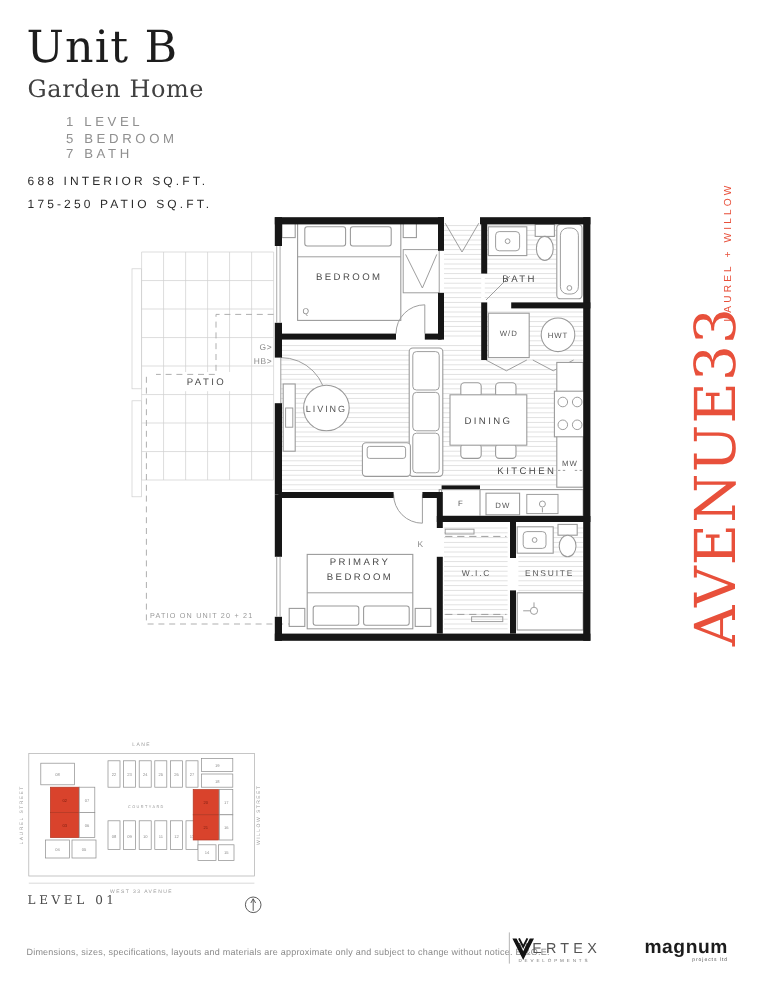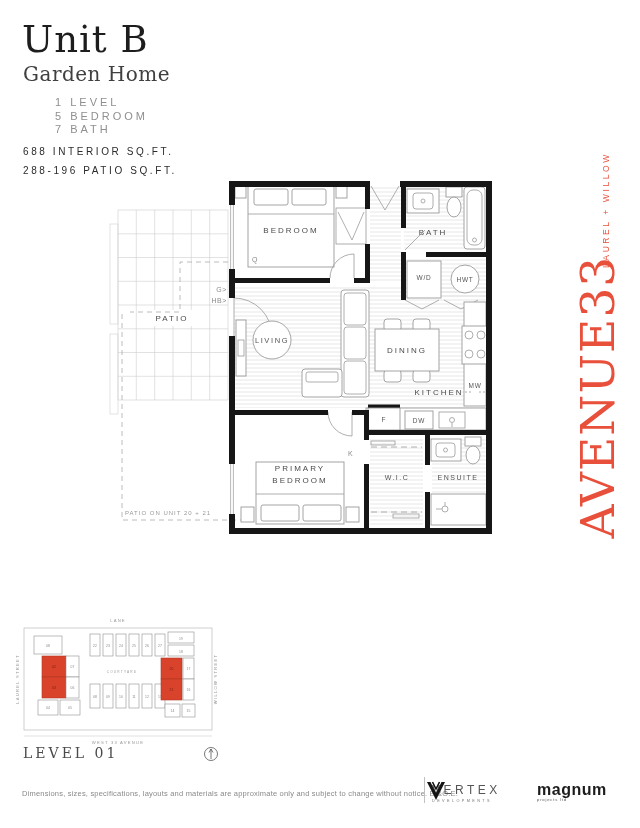--- a/index.html
+++ b/index.html
@@ -15,29 +15,29 @@
   .sqft{position:absolute;left:23px;top:142px;font-size:10px;color:#2b2b2b;
         font-weight:normal;letter-spacing:2.6px;line-height:19px;}
   
   .brand-line{position:absolute;left:536px;top:205px;width:140px;text-align:center;
               transform:rotate(-90deg);font-size:8.5px;letter-spacing:2.6px;color:#E8503B;}
   .brand-name{position:absolute;left:472px;top:386px;width:250px;text-align:center;
               transform:rotate(-90deg);font-family:"DejaVu Serif",serif;font-weight:400;
               font-size:47px;letter-spacing:1px;color:#E8503B;}
   
   .level-label{position:absolute;left:23px;top:745px;font-family:"DejaVu Serif",serif;
-               font-size:14px;letter-spacing:3px;color:#4a4a4a;}
+               font-size:10px;letter-spacing:3px;color:#4a4a4a;}
   
   .disclaimer{position:absolute;left:22px;top:789px;font-size:7.5px;color:#8a8a8a;
               letter-spacing:.2px;}
   .vertex{position:absolute;left:424px;top:777px;display:flex;align-items:flex-end;gap:7px;}
   .vertex-div{width:1px;height:26px;background:#c0c0c0;}
   .vertex-name{font-size:12px;letter-spacing:3.5px;color:#555;font-weight:400;}
   .vertex-sub{font-size:3.8px;letter-spacing:2.4px;color:#777;margin-top:2px;}
-  .magnum{position:absolute;left:537px;top:781px;text-align:left;}
+  .magnum{position:absolute;left:537px;top:781px;text-align:right;}
   .magnum-name{font-size:16px;font-weight:bold;color:#1c1c1c;letter-spacing:.5px;
                font-family:"Liberation Sans",sans-serif;}
   .magnum-sub{font-size:4.2px;color:#555;letter-spacing:.8px;margin-top:-2px;}
   
   svg{position:absolute;}
   text{font-family:"Liberation Sans",sans-serif;}
   .rl{font-size:8px;letter-spacing:2px;fill:#4a4a4a;text-anchor:middle;}
   .sl{font-size:6.5px;letter-spacing:.8px;fill:#555;text-anchor:middle;}
   .gl{font-size:7px;letter-spacing:.6px;fill:#8a8a8a;}
   .note{font-size:6px;letter-spacing:1px;fill:#9a9a9a;}
@@ -57,21 +57,21 @@
 
   <div class="unit-title">Unit B</div>
   <div class="unit-subtitle">Garden Home</div>
   <div class="specs">
     <div>1  LEVEL</div>
     <div>5  BEDROOM</div>
     <div>7  BATH</div>
   </div>
   <div class="sqft">
     <div>688 INTERIOR SQ.FT.</div>
-    <div>288-196 PATIO SQ.FT.</div>
+    <div>175-250 PATIO SQ.FT.</div>
   </div>
 
   <div class="brand-line">LAUREL + WILLOW</div>
   <div class="brand-name">AVENUE33</div>
 
   <svg style="left:108px;top:162px;" width="420" height="380" viewBox="0 0 420 380">
 
     <g stroke="#cfcfcf" stroke-width="0.6">
       <path d="M10,48 H120 M10,71.8 H120 M10,95.5 H120 M10,119.3 H120 M10,143 H120 M10,166.8 H120 M10,190.5 H120 M10,214.3 H120 M10,238 H120"></path>
       <path d="M10,48 V238 M28.3,48 V238 M46.7,48 V238 M65,48 V238 M83.3,48 V238 M101.7,48 V238 M120,48 V238"></path>

